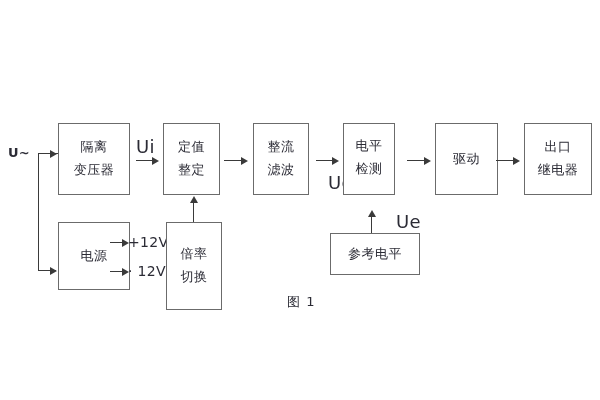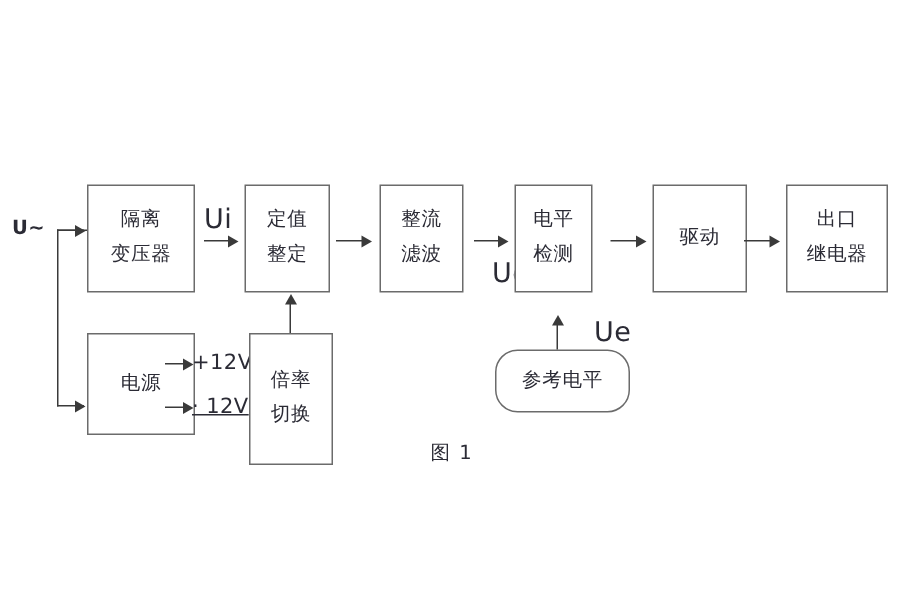--- a/index.html
+++ b/index.html
@@ -137,31 +137,31 @@
   <div class="box" style="left:58px; top:222px; width:72px; height:68px;">
     <span class="ln">电源</span>
   </div>
 
   <div class="hline" style="left:110px; top:242px; width:16px;"></div>
   <div class="ahead-r" style="left:122px; top:238.5px;"></div>
   <div class="lbl vlt" style="left:128px; top:234px;">+12V</div>
 
   <div class="hline" style="left:110px; top:271px; width:16px;"></div>
   <div class="ahead-r" style="left:122px; top:267.5px;"></div>
-  <div class="lbl vlt" style="left:128px; top:263px;text-decoration:underline;">· 12V</div>
+  <div class="lbl vlt" style="left:128px; top:263px;">· 12V</div>
 
   <div class="box" style="left:166px; top:222px; width:56px; height:88px;">
     <span class="ln">倍率</span>
     <span class="ln">切换</span>
   </div>
 
   <div class="vline" style="left:193px; top:200px; height:22px;"></div>
   <div class="ahead-u" style="left:189.5px; top:196px;"></div>
 
-  <div class="box" style="left:330px; top:233px; width:90px; height:42px;border-radius:15px;">
+  <div class="box" style="left:330px; top:233px; width:90px; height:42px;">
     <span class="ln">参考电平</span>
   </div>
 
   <div class="vline" style="left:371px; top:214px; height:19px;"></div>
   <div class="ahead-u" style="left:367.5px; top:210px;"></div>
   <div class="lbl" style="left:378px; top:211px;margin-left:18px;">Ue</div>
 
   <div class="caption" style="left:287px; top:293px;">图 1</div>
 
 </div>

